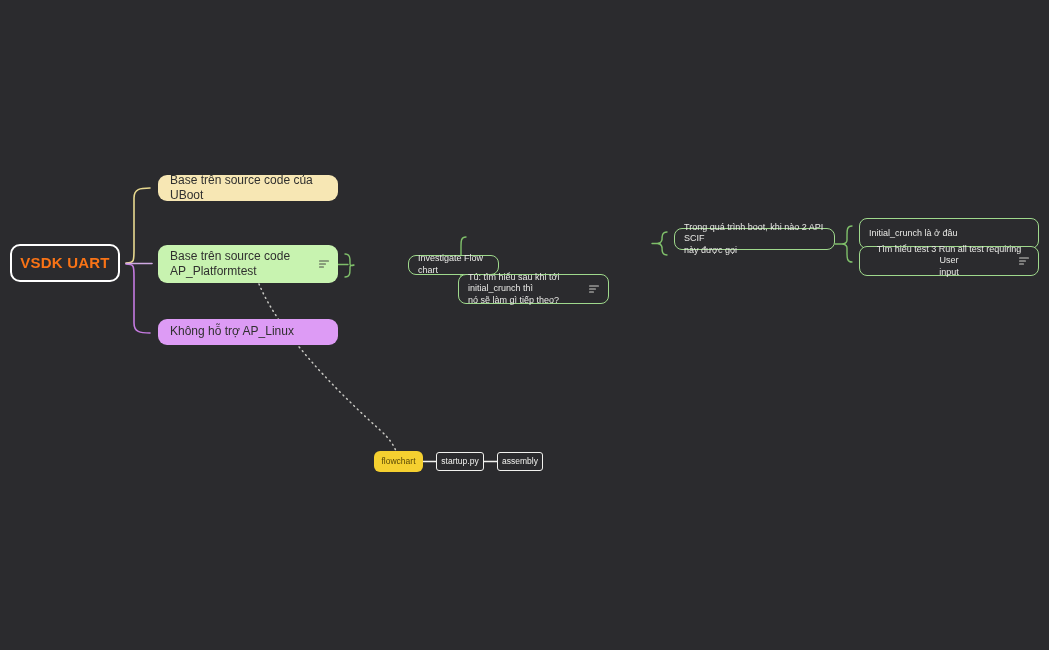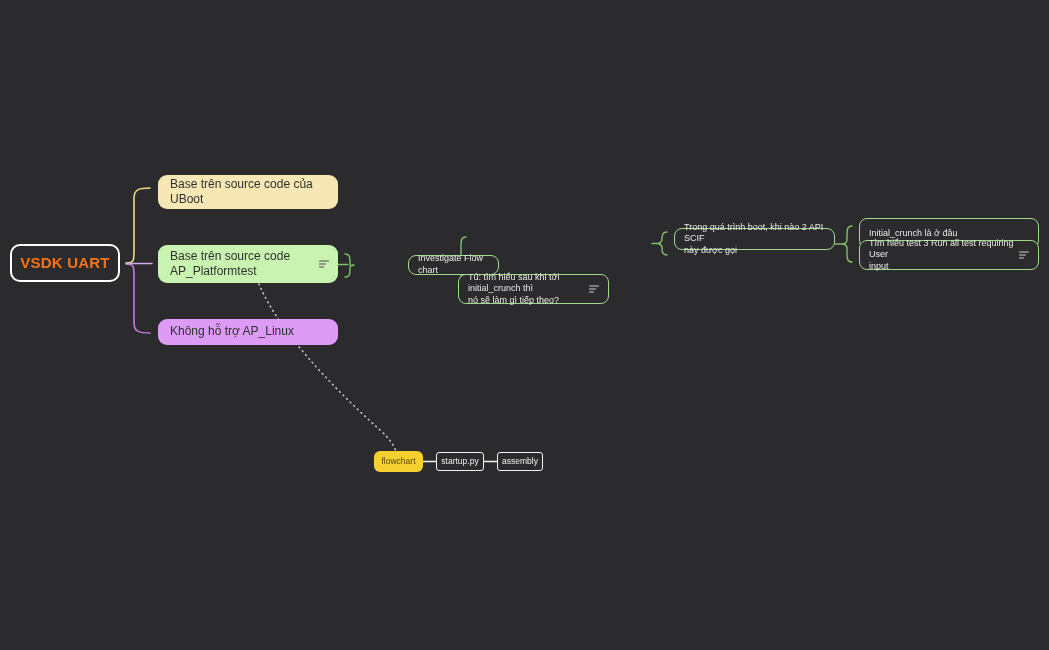--- a/index.html
+++ b/index.html
@@ -56,21 +56,21 @@
   .n-fill {
     padding: 0 12px;
     border-radius: 9px;
   }
   .n-fill .txt {
     font-size: 12px;
     color: #30302f;
   }
   .n-uboot {
     left: 158px; top: 175px;
-    width: 180px; height: 34px;
+    width: 180px; height: 26px;
     background: #f7e7b4;
   }
   .n-plat {
     left: 158px; top: 245px;
     width: 180px; height: 38px;
     background: #c8f3b0;
   }
   .n-linux {
     left: 158px; top: 319px;
     width: 180px; height: 26px;
@@ -86,21 +86,21 @@
   }
   .n-out .txt {
     font-size: 9px;
     color: #e9e9e6;
   }
   .n-inv  { left: 372px; top: 255px; width: 91px;  height: 20px; margin-left: 36px; }
   .n-sub3 { left: 475px; top: 232px; width: 177px; height: 21px; }
   .n-tu   { left: 458px; top: 274px; width: 151px; height: 30px; }
   .n-boot { left: 674px; top: 228px; width: 161px; height: 22px; }
   .n-init { left: 859px; top: 218px; width: 180px; height: 31px; }
-  .n-test { left: 859px; top: 240px; width: 180px; height: 30px; }
+  .n-test { left: 859px; top: 246px; width: 180px; height: 30px; text-align: center; }
 
   
   .n-flow {
     left: 374px; top: 451px;
     width: 49px; height: 21px;
     background: #f5d030;
     border-radius: 6px;
     justify-content: center;
   }
   .n-flow .txt { font-size: 8.5px; color: #5b4a06; }

